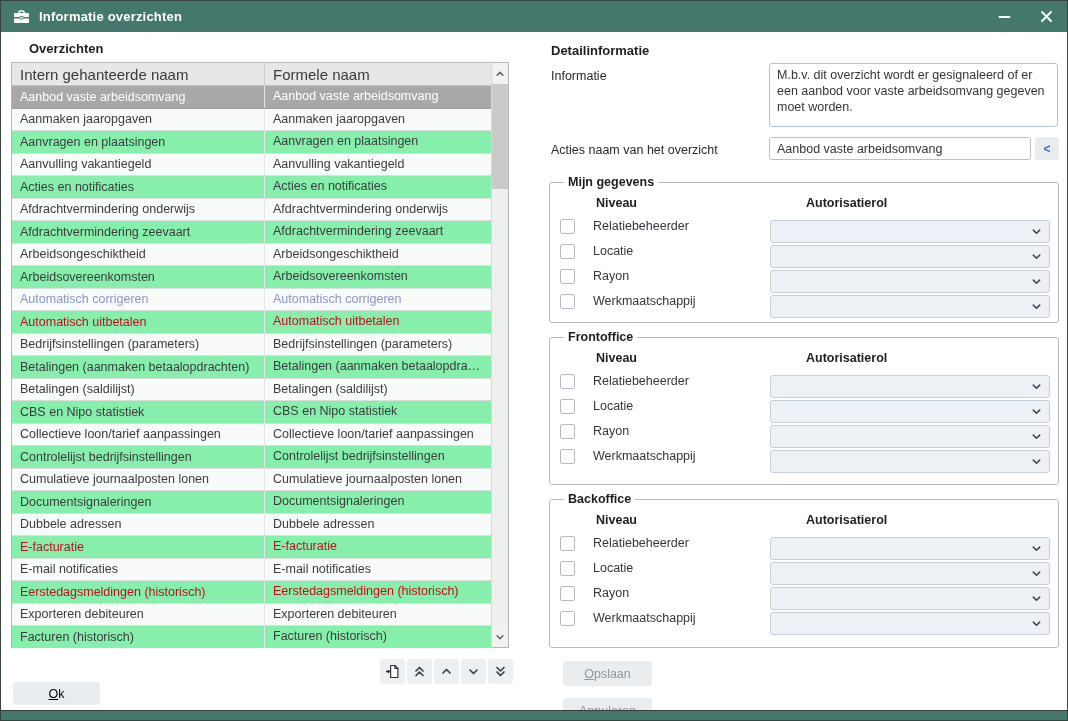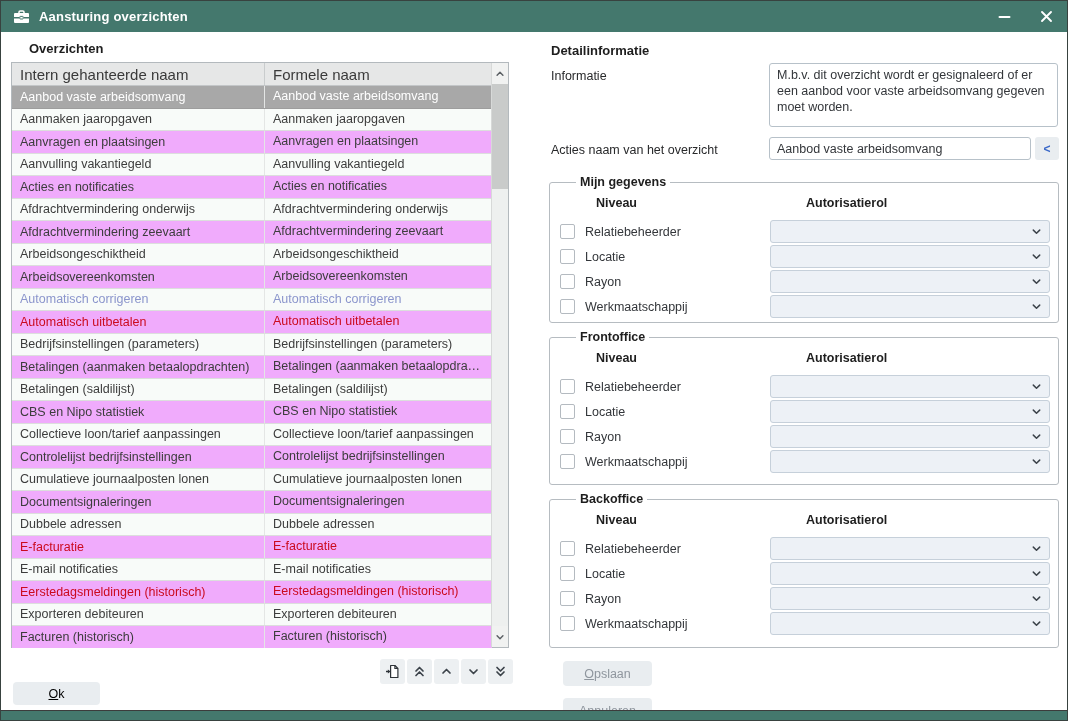--- a/index.html
+++ b/index.html
@@ -20,21 +20,21 @@
   .pane-heading{position:absolute;font-size:13px;font-weight:bold;color:#1e1e1e;}
   
   .left-pane{position:absolute;left:0;top:0;width:540px;height:100%;}
   .left-pane .pane-heading{left:28px;top:9px;text-align:right;}
   .table{position:absolute;left:10px;top:30px;width:498px;height:586px;border:1px solid #b3b9bd;background:#fff;}
   .thead{display:flex;height:23px;background:#e6e7e7;border-bottom:1px solid #c3c6c8;}
   .th{font-size:15px;color:#3a3a3a;display:flex;align-items:center;padding:0 8px;}
   .th.col1{width:253px;border-right:1px solid #c9cccd;}
   .th.col2{width:227px;}
   .tbody{width:480px;height:562px;overflow:hidden;}
-  .tr{display:flex;height:22.5px;border-bottom:1px solid #dcdedd;background:#f0abfc;}
+  .tr{display:flex;height:22.5px;border-bottom:1px solid #dcdedd;background:#86efac;}
   .tr:nth-child(even){background:#f8fbf9;}
   .td{font-size:12.5px;color:#3c3c3c;display:flex;align-items:center;padding:0 8px;white-space:nowrap;overflow:hidden;text-overflow:ellipsis;}
   .td.col1{width:253px;border-right:1px solid #e4e6e5;}
   .td.col2{width:227px;display:block;line-height:21.5px;}
   .tr.selected{background:#a8a8a8;border-bottom-color:#9d9d9d;}
   .tr.selected .td{color:#ffffff;}
   .tr.blue .td{color:#8b95cc;}
   .tr.red .td{color:#cb0a1e;}
   
   .vscrollbar{position:absolute;right:0;top:0;width:17px;height:100%;background:#eef0ef;border-left:1px solid #d7d9d8;display:flex;flex-direction:column;}
@@ -62,25 +62,25 @@
      font-size:12.5px;line-height:1.28;color:#33363a;background:#fff;overflow:hidden;}
   .interne-input{position:absolute;left:228px;top:105px;width:262px;height:23px;border:1px solid #b7c1c9;
      border-radius:3px;padding:0 7px;font-family:"Liberation Sans",sans-serif;font-size:12.5px;color:#33363a;}
   .lookup-btn{position:absolute;left:494px;top:105px;width:24px;height:23px;border:none;border-radius:3px;
      background:#e9edf0;color:#3a68c8;font-size:12px;font-weight:bold;font-family:"Liberation Sans",sans-serif;cursor:default;}
   
   .group{position:absolute;left:8px;width:510px;margin:0;border:1px solid #b6bcc1;border-radius:3px;padding:2px 10px 0 10px;}
   .group.g0{top:143px;height:148px;}
   .group.g1{top:298px;height:155px;}
   .group.g2{top:460px;height:156px;}
-  .group legend{font-size:12.5px;font-weight:bold;color:#1e1e1e;padding:0 4px;margin-left:16px;}
+  .group legend{font-size:12.5px;font-weight:bold;color:#1e1e1e;padding:0 4px;margin-left:4px;}
   .g-head{position:relative;height:24px;display:flex;align-items:center;margin-bottom:4px;}
   .g-head span{font-size:12.5px;font-weight:bold;color:#1e1e1e;padding-left:36px;}
   .g-head .col-rol{position:absolute;left:210px;}
-  .g-row{position:relative;height:25px;display:flex;align-items:center;}
+  .g-row{position:relative;height:25px;display:flex;gap:8px;}
   .checkbox{width:15px;height:15px;border:1px solid #b4bac0;border-radius:2px;background:#fff;flex:0 0 auto;}
   .g-label{font-size:12.5px;color:#33363a;margin-left:10px;white-space:nowrap;}
   .select{position:absolute;left:210px;top:1px;width:280px;height:23px;background:#edf1f6;
      border:1px solid #c6d0da;border-radius:3px;display:flex;align-items:center;padding:0 7px;}
   .select .sel-value{flex:1;font-size:12.5px;color:#33363a;white-space:nowrap;overflow:hidden;}
   .select .sel-chevron{display:flex;}
 </style>
 </head>
 <body>
 
@@ -88,21 +88,21 @@
 
   <div class="titlebar">
     <span style="display:flex;">
       <svg width="17" height="14" viewBox="0 0 17 14">
           <path d="M6 3V2.1a1.2 1.2 0 0 1 1.2-1.2h2.6A1.2 1.2 0 0 1 11 2.1V3" fill="none" stroke="#fff" stroke-width="1.5"></path>
           <rect x="1" y="3" width="15" height="10" rx="1" fill="#fff"></rect>
           <path d="M1 7.7h5.4M10.6 7.7H16" stroke="#44786d" stroke-width="1.4"></path>
           <rect x="6.8" y="6.4" width="3.4" height="2.6" rx="0.5" fill="#fff" stroke="#44786d" stroke-width="1"></rect>
         </svg>
     </span>
-    <span class="title">Aansturing overzichten</span>
+    <span class="title">Informatie overzichten</span>
     <span class="win-controls">
       <span class="win-btn">
         <svg width="13" height="13" viewBox="0 0 13 13">
             <path d="M1.5 7h10" stroke="#fff" stroke-width="2" stroke-linecap="round"></path>
           </svg>
       </span>
       <span class="win-btn">
         <svg width="13" height="13" viewBox="0 0 13 13">
             <path d="M2 2l9 9M11 2l-9 9" stroke="#fff" stroke-width="1.9" stroke-linecap="round"></path>
           </svg>

